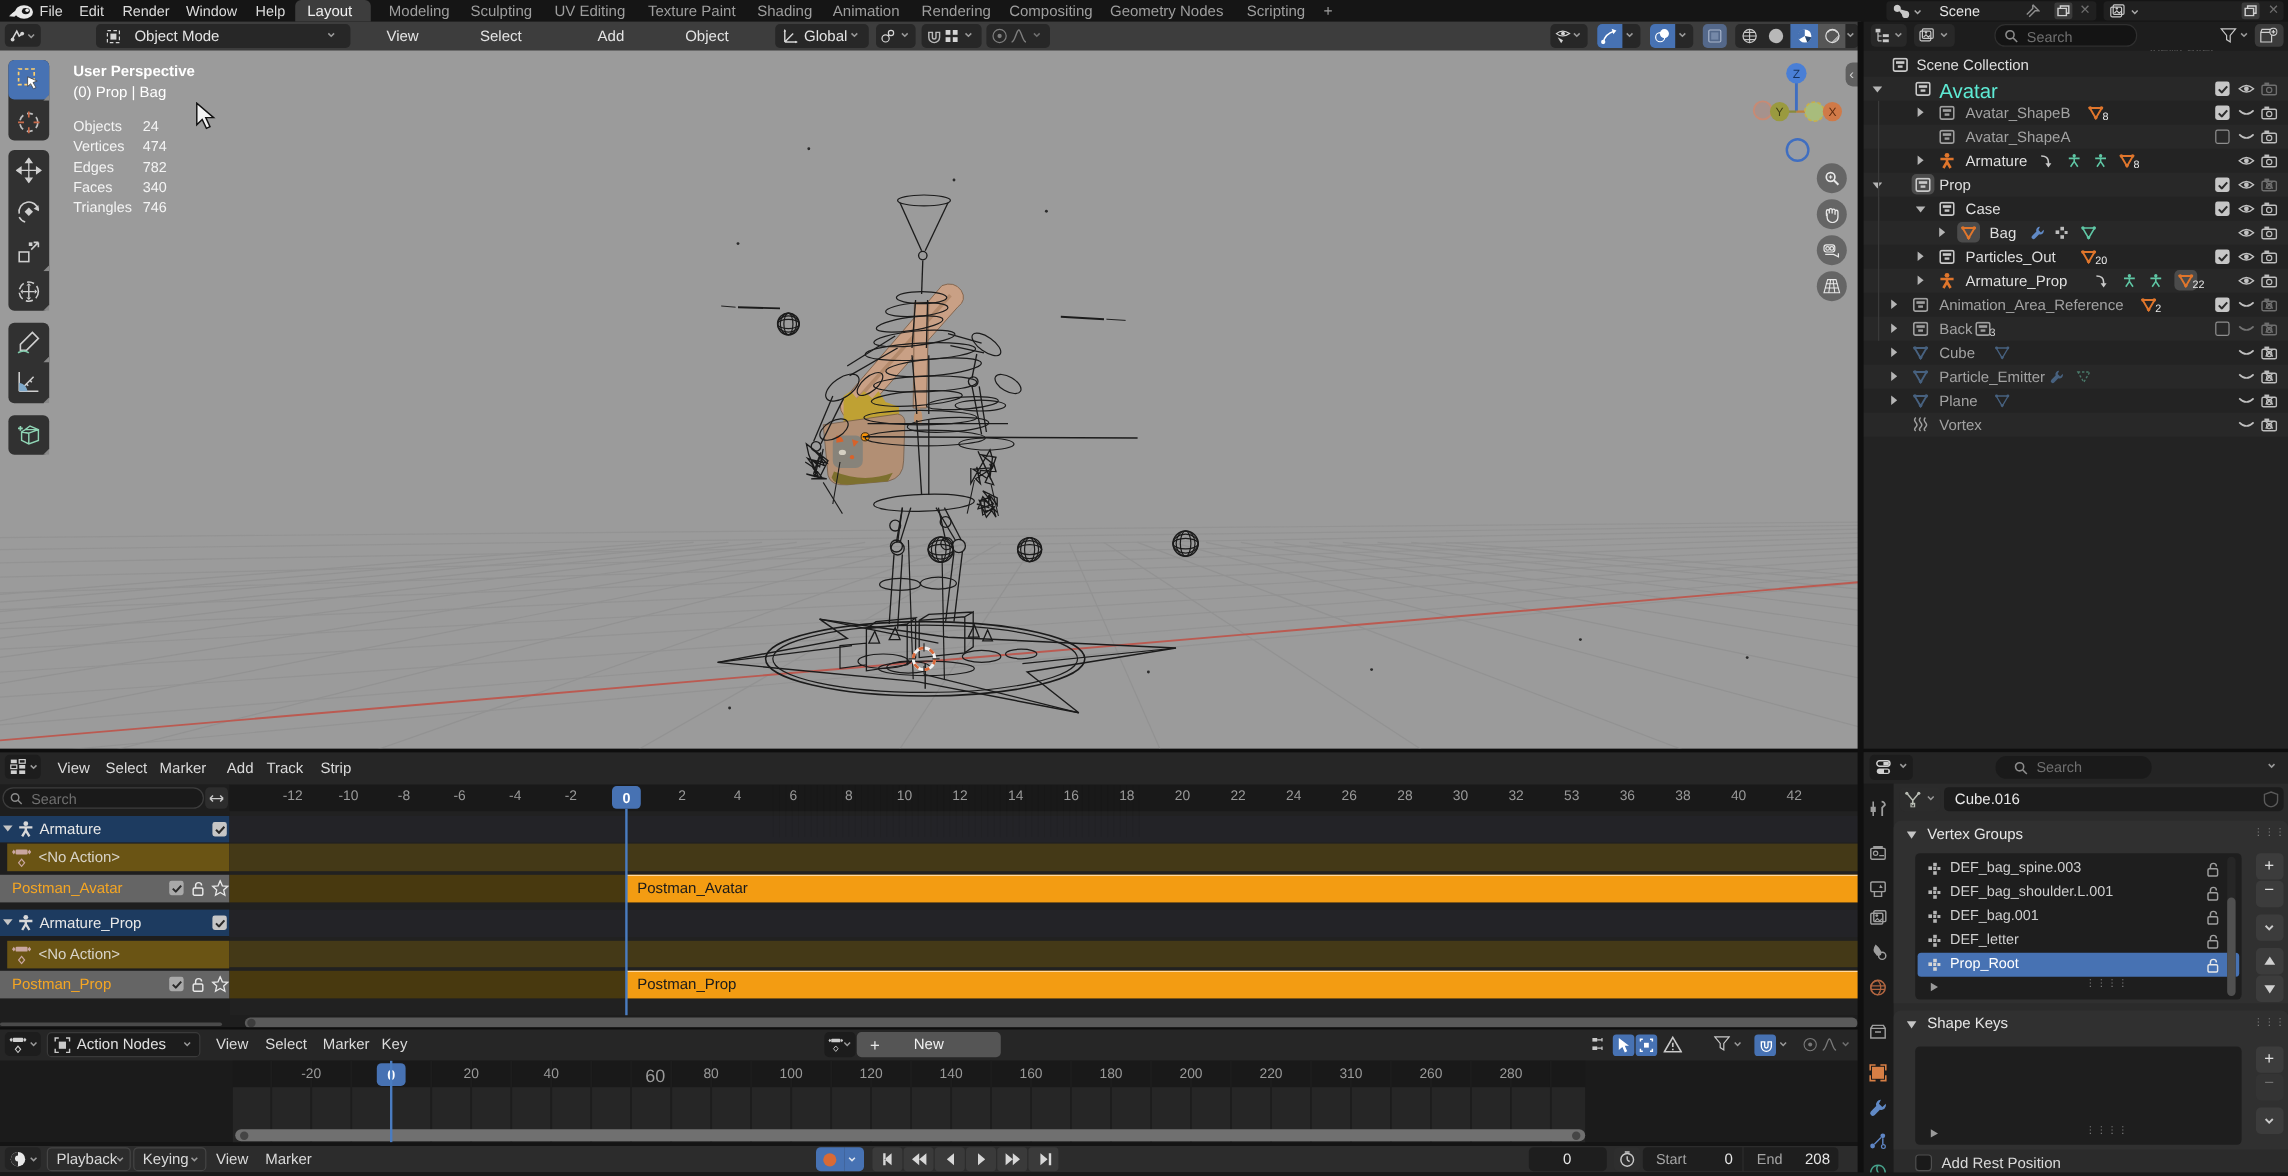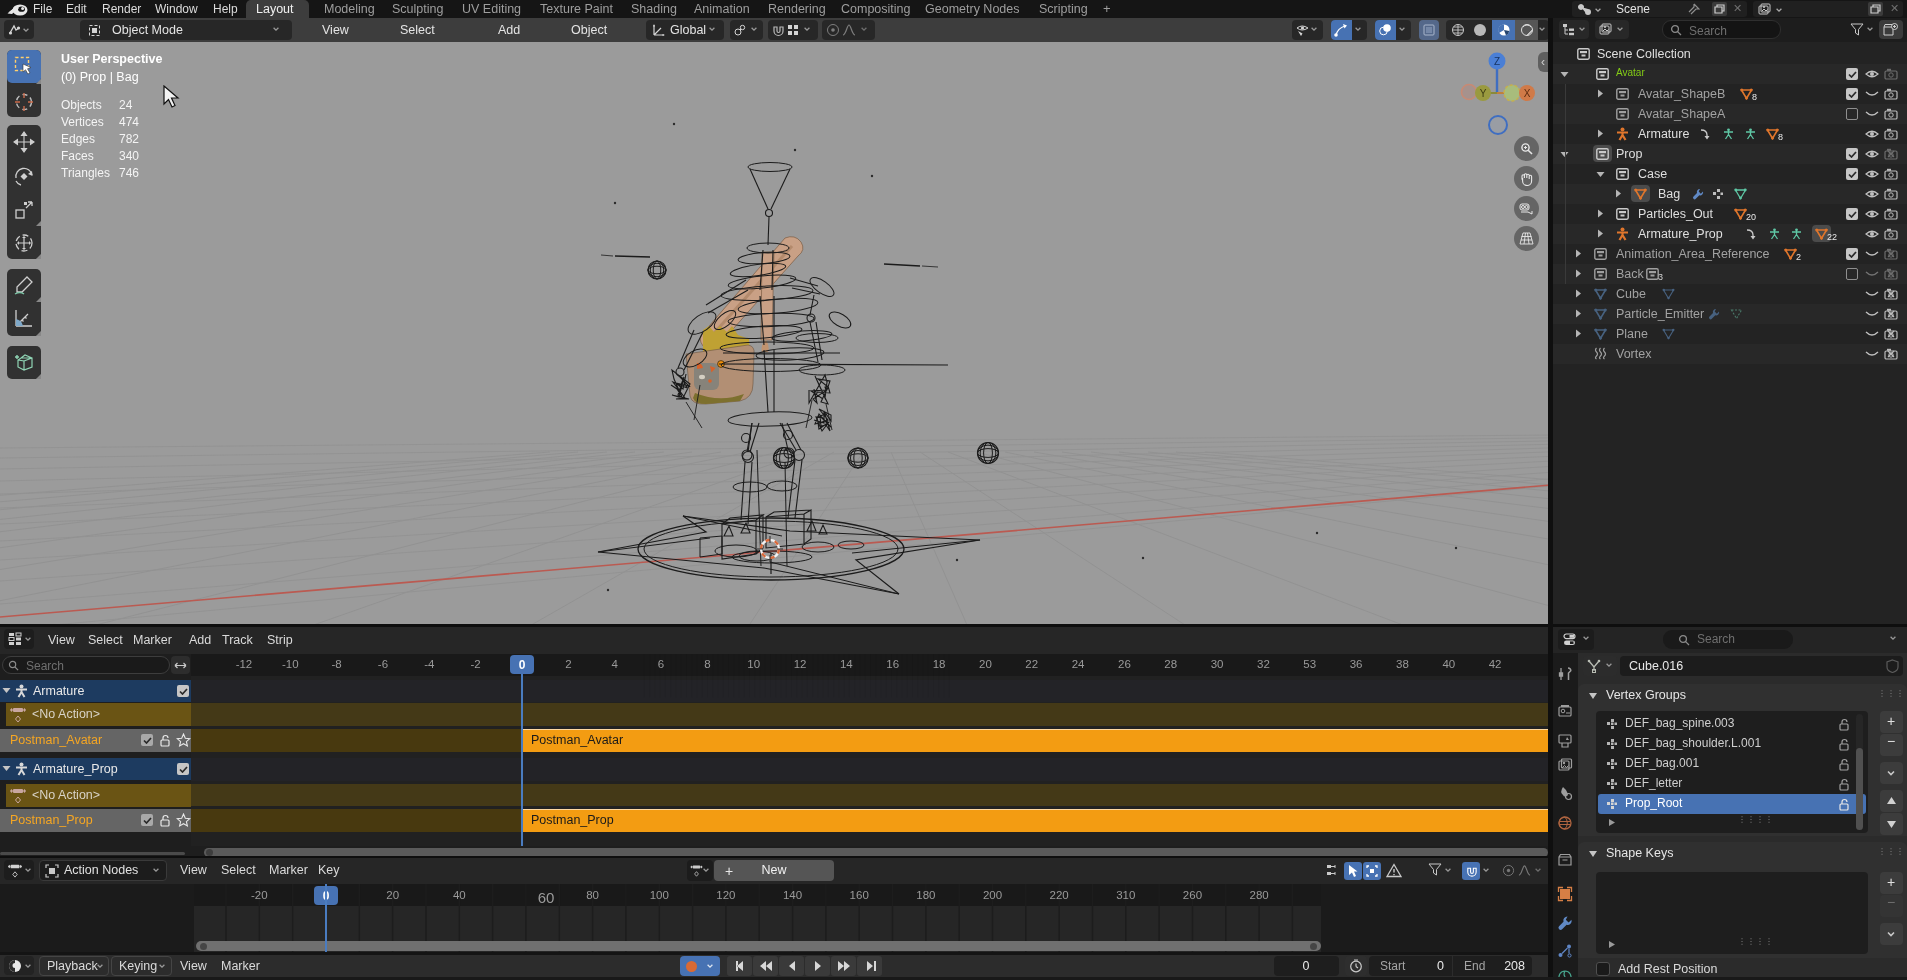--- a/index.html
+++ b/index.html
@@ -241,21 +241,21 @@
   </svg>
 <div class="txt" style="left:1597px;top:47px;font-size:12.5px;color:#dfdfdf;font-weight:400;letter-spacing:0;">Scene Collection</div>
 <svg class="abs" style="left:1560px;top:71px" width="9" height="7" viewBox="0 0 9 7">
     <path d="M0.5 1 L4.5 6 L8.5 1" fill="#b5b5b5"></path>
   </svg>
 <svg class="abs" style="left:1596px;top:68px" width="13" height="12" viewBox="0 0 13 12">
 <rect x="0.8" y="0.8" width="11.4" height="10.4" rx="1.4" stroke="#c9c9c9" stroke-width="1.4" fill="none"></rect>
 <rect x="3" y="3" width="7" height="2.2" fill="#c9c9c9"></rect>
     <rect x="4.5" y="6.5" width="4" height="2" fill="#c9c9c9"></rect>
   </svg>
-<div class="txt" style="left:1616px;top:67px;font-size:10px;color:#84cc16;font-weight:400;letter-spacing:0;">Avatar</div>
+<div class="txt" style="left:1616px;top:67px;font-size:17px;color:#5eead4;font-weight:400;letter-spacing:0;">Avatar</div>
 <div class="abs" style="left:1846px;top:68px;width:12px;height:12px;background:#c6c6c6;border-radius:2px;"></div>
 <svg class="abs" style="left:1848px;top:71px" width="9" height="7" viewBox="0 0 9 7">
     <path d="M1 3.5 L3.5 6 L8 1" stroke="#2a2a2a" stroke-width="1.7" fill="none"></path>
   </svg>
 <svg class="abs" style="left:1865px;top:69px" width="14" height="10" viewBox="0 0 14 10">
 <path d="M1 5 Q7 -0.5 13 5 Q7 10.5 1 5 Z" stroke="#c0c0c0" stroke-width="1.2" fill="none"></path>
     <circle cx="7" cy="5" r="2" fill="#c0c0c0"></circle>
   </svg>
 <svg class="abs" style="left:1884px;top:68px" width="14" height="12" viewBox="0 0 14 12">
 <rect x="1" y="3" width="12" height="8" rx="1.3" stroke="#6e6e6e" stroke-width="1.2" fill="none"></rect>

